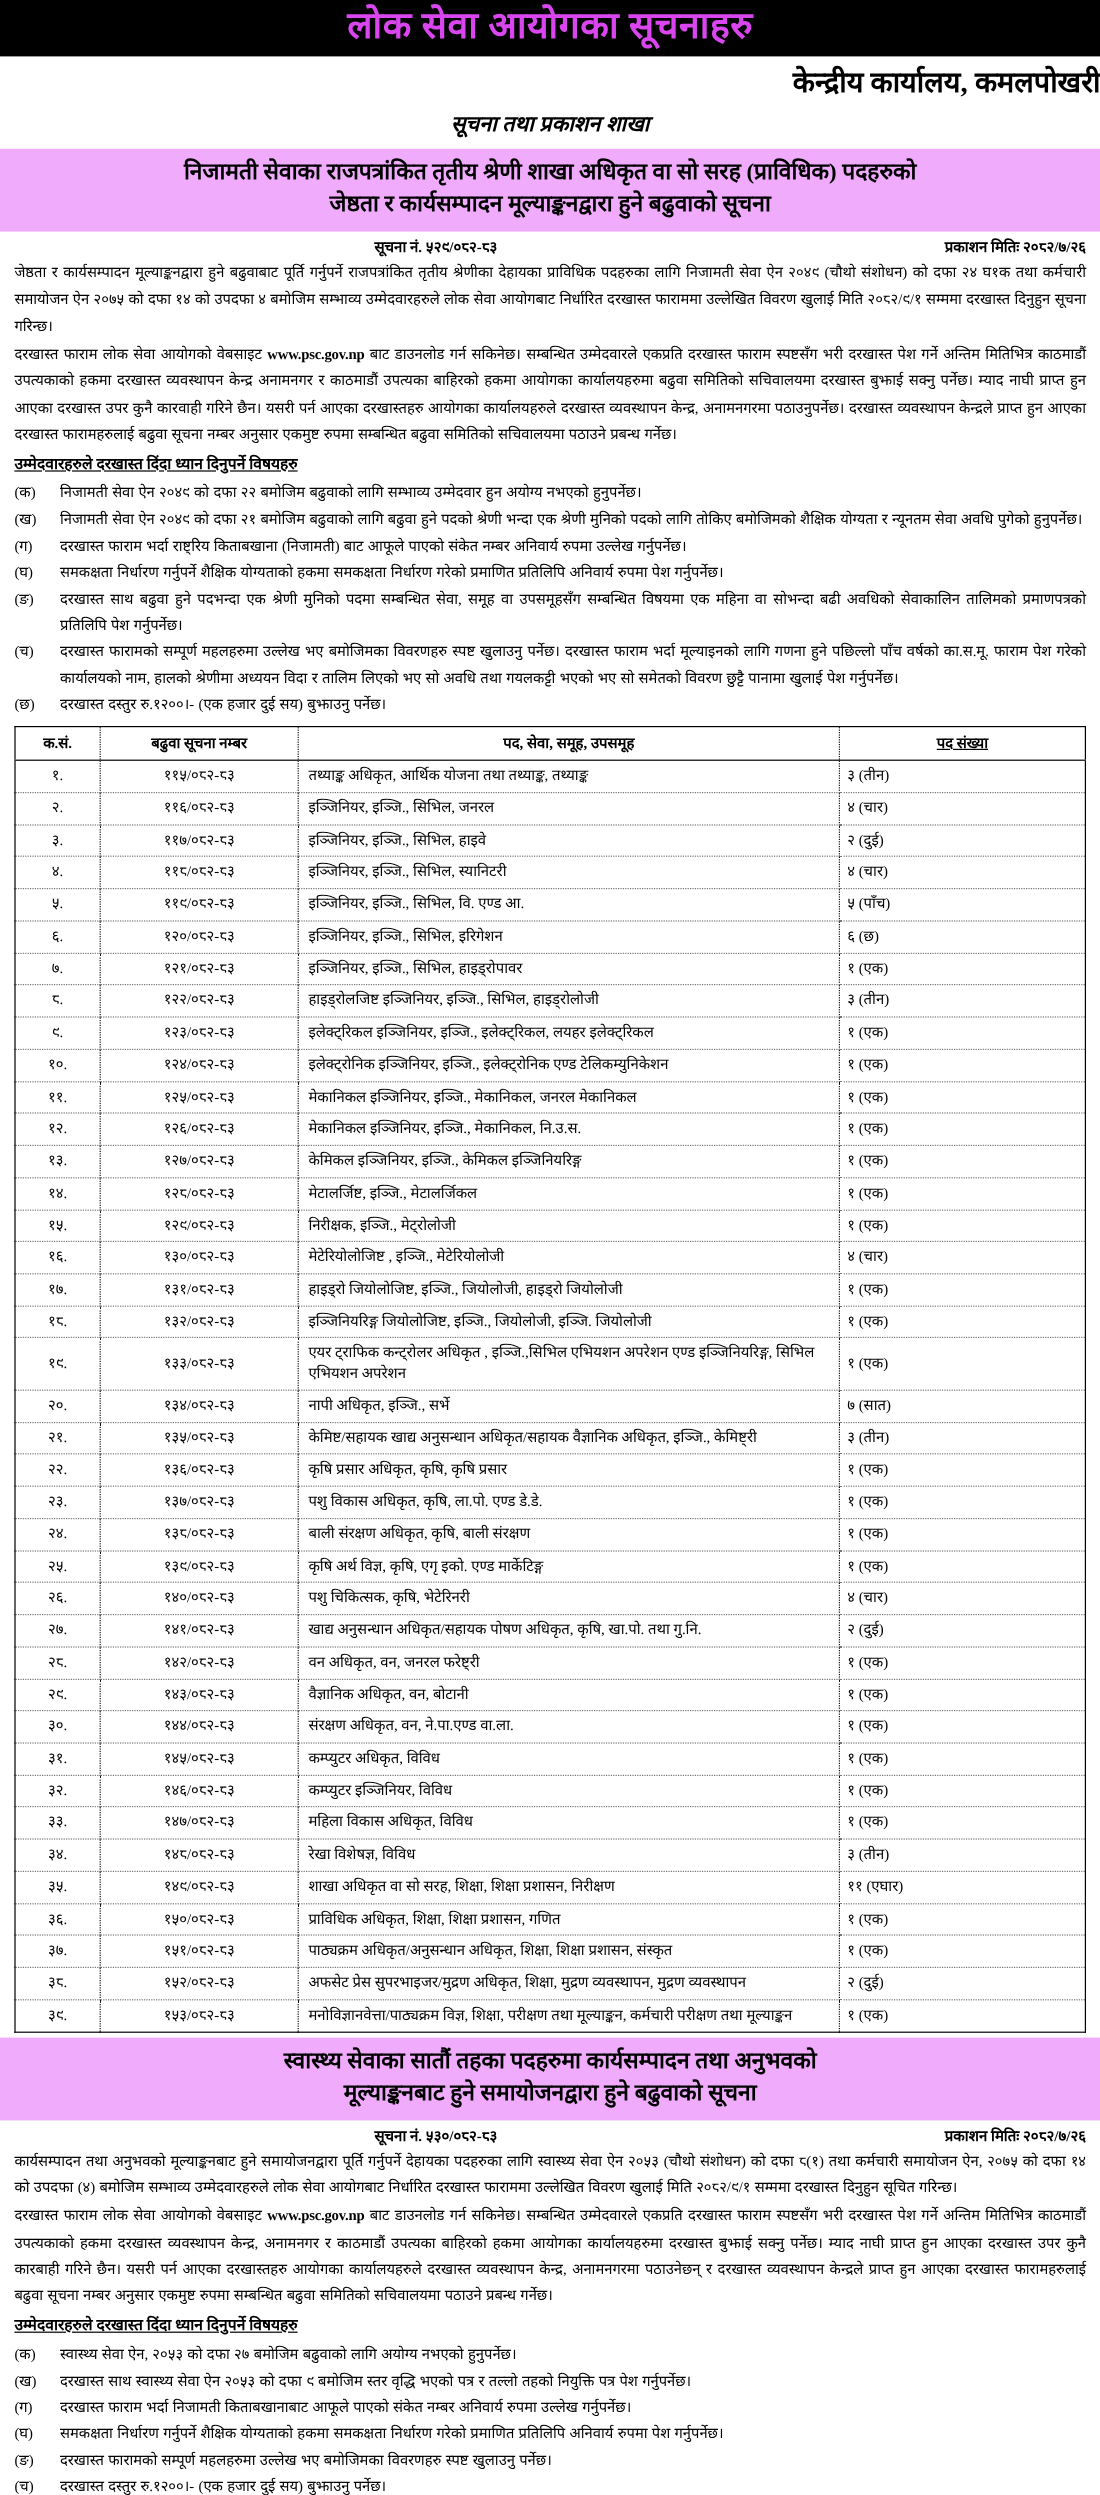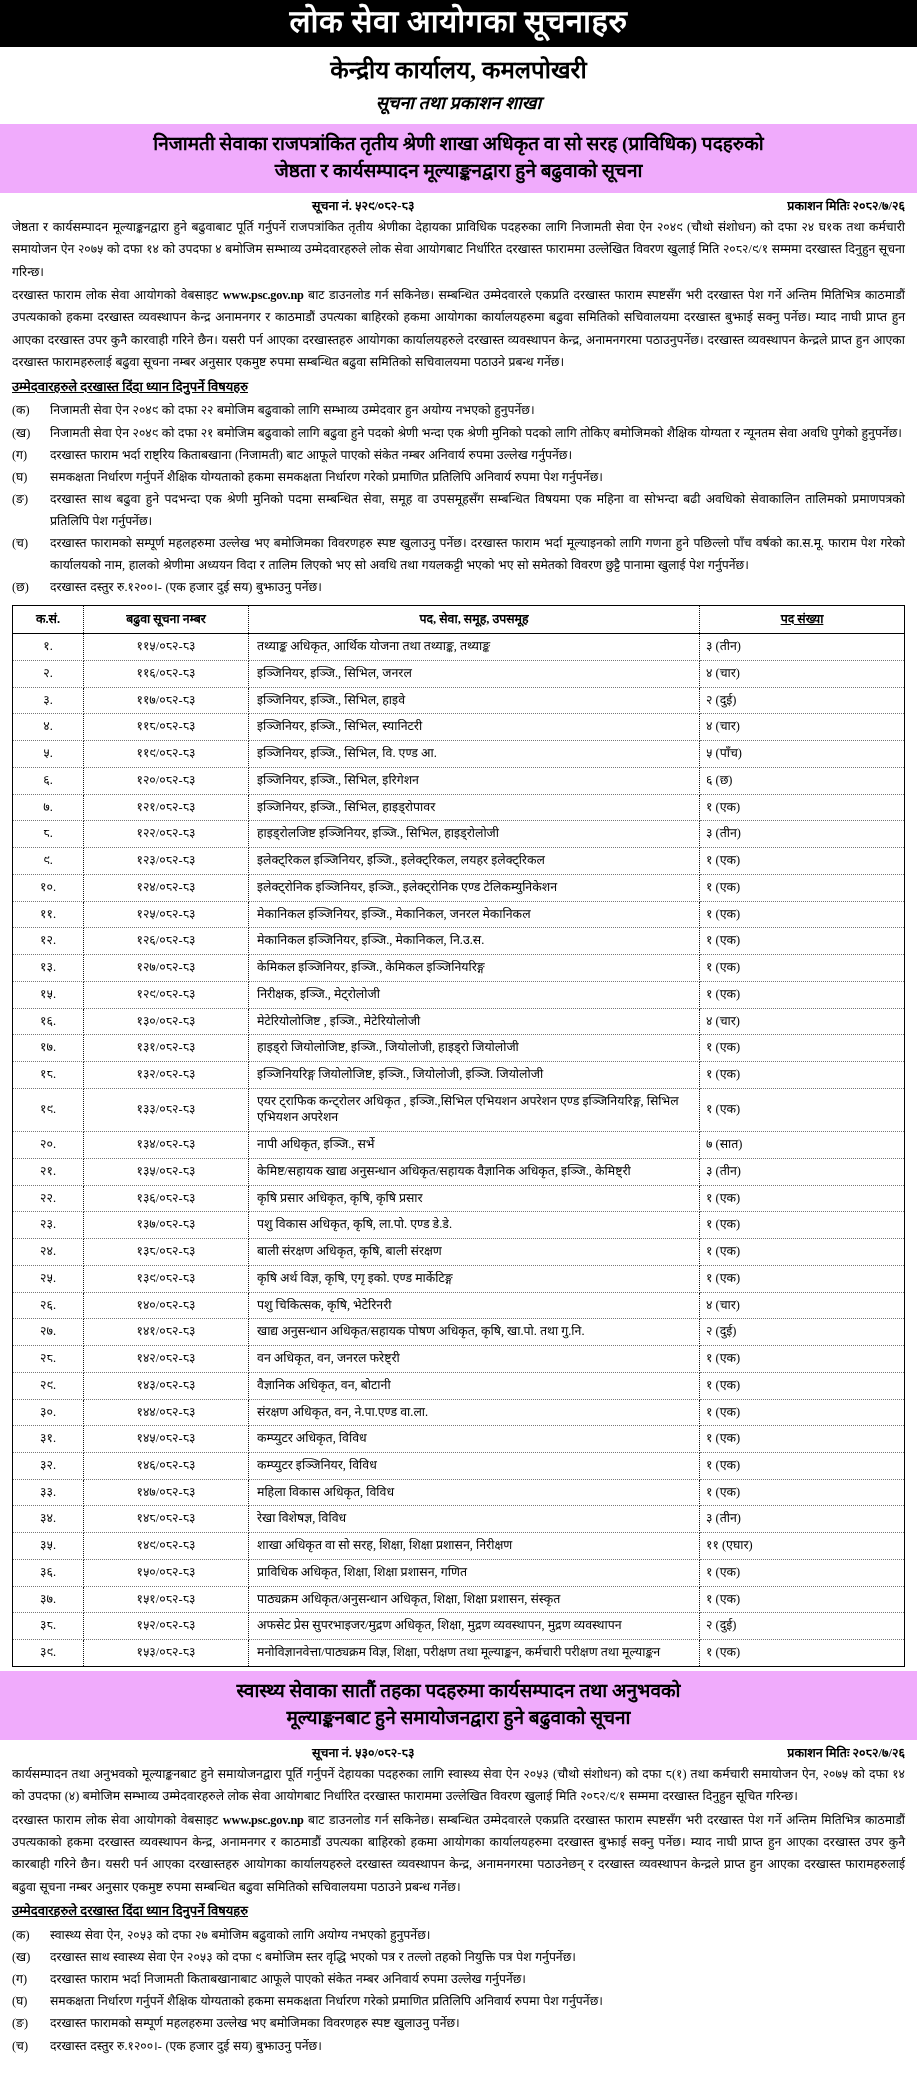--- a/index.html
+++ b/index.html
@@ -17,30 +17,30 @@
   .page {
     width: 917px;
     box-sizing: border-box;
     padding: 0;
     position: relative;
   }
 
   
   .masthead {
     background: #000000;
-    color: #ffffff;
+    color: #d946ef;
     text-align: center;
     padding: 4px 0 7px 0;
     font-size: 31px;
     font-weight: bold;
     letter-spacing: 0.5px;
     line-height: 1.15;
   }
   .office-line {
-    text-align: center;
+    text-align: right;
     font-size: 24px;
     font-weight: bold;
     padding: 9px 0 4px 0;
     line-height: 1.2;
   }
   .branch-line {
     text-align: center;
     font-size: 18px;
     font-weight: bold;
     font-style: italic;
@@ -315,20 +315,26 @@
             <td class="c-post">मेकानिकल इञ्जिनियर, इञ्जि., मेकानिकल, नि.उ.स.</td>
             <td class="c-count">१ (एक)</td>
           </tr>
           <tr>
             <td class="c-sn">१३.</td>
             <td class="c-no">१२७/०८२-८३</td>
             <td class="c-post">केमिकल इञ्जिनियर, इञ्जि., केमिकल इञ्जिनियरिङ्ग</td>
             <td class="c-count">१ (एक)</td>
           </tr>
           <tr>
+            <td class="c-sn">१४.</td>
+            <td class="c-no">१२८/०८२-८३</td>
+            <td class="c-post">मेटालर्जिष्ट, इञ्जि., मेटालर्जिकल</td>
+            <td class="c-count">१ (एक)</td>
+          </tr>
+          <tr>
             <td class="c-sn">१५.</td>
             <td class="c-no">१२९/०८२-८३</td>
             <td class="c-post">निरीक्षक, इञ्जि., मेट्रोलोजी</td>
             <td class="c-count">१ (एक)</td>
           </tr>
           <tr>
             <td class="c-sn">१६.</td>
             <td class="c-no">१३०/०८२-८३</td>
             <td class="c-post">मेटेरियोलोजिष्ट , इञ्जि., मेटेरियोलोजी</td>
             <td class="c-count">४ (चार)</td>

